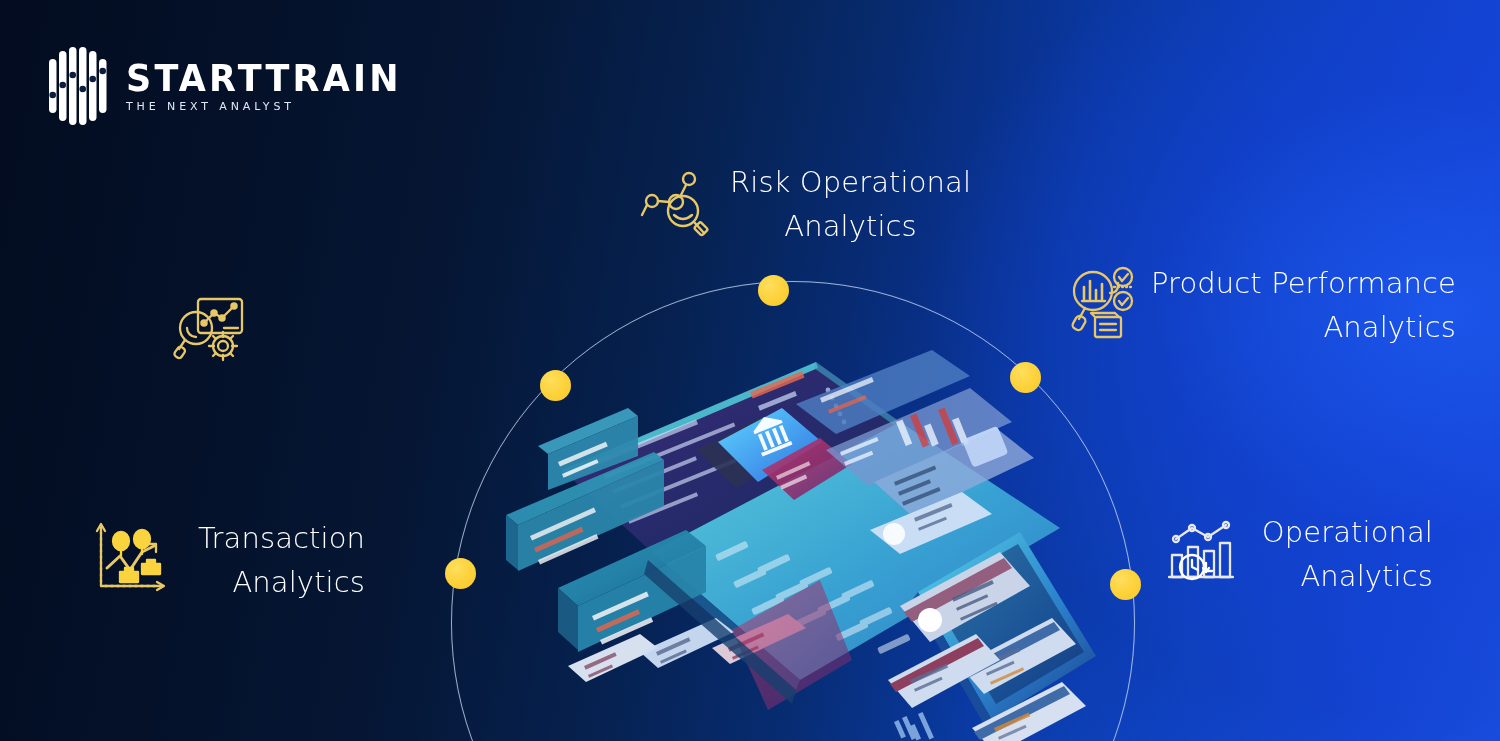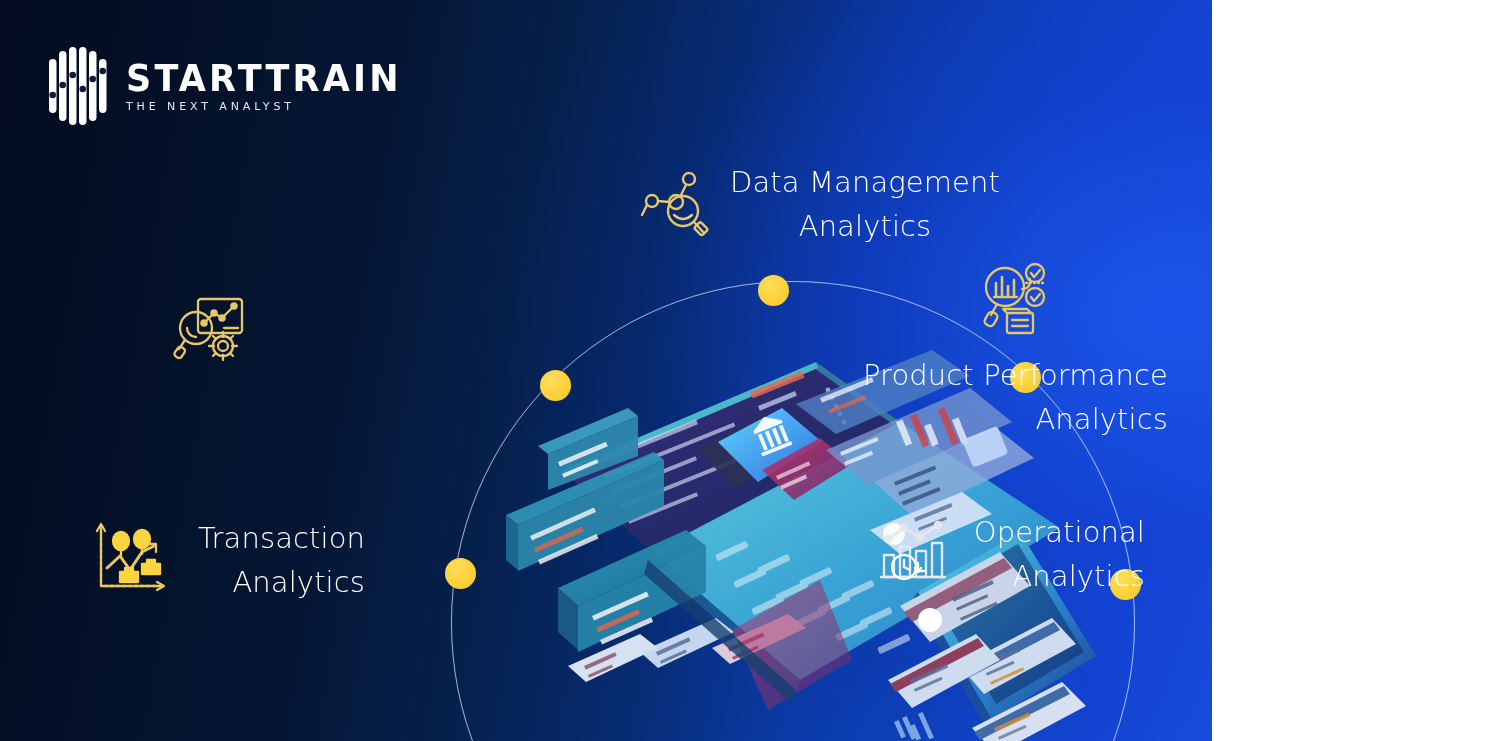--- a/index.html
+++ b/index.html
@@ -3,21 +3,21 @@
 <meta charset="utf-8">
 <style>
   * { margin:0; padding:0; box-sizing:border-box; }
   html, body {
     width:1500px; height:741px;
     overflow:hidden;
     font-family:"Liberation Sans", sans-serif;
   }
   #stage {
     position:relative;
-    width:1212px; height:741px;
+    width:1500px; height:741px;
     background:
       radial-gradient(ellipse 900px 700px at 96% 42%, rgba(28,86,235,0.92) 0%, rgba(18,62,205,0.55) 32%, rgba(10,38,140,0.16) 58%, rgba(0,0,0,0) 76%),
       linear-gradient(100deg,
         #030c20 0%,
         #041129 16%,
         #051634 30%,
         #06214f 44%,
         #072c72 56%,
         #0a3ba6 68%,
         #0f44c6 80%,
@@ -82,21 +82,21 @@
     font-family:"DejaVu Sans", sans-serif;
   }
   .item.right .lbl { text-align:right; }
   .item.left  .lbl { text-align:right; }
   .item.ctr   .lbl { text-align:center; }
 
   #item-risk      { left:640px; top:160px; gap:20px; }
   #item-risk .lbl { text-align:center; }
   #item-customer  { left:172px; top:291px; gap:16px; }
   #item-transaction { left:92px; top:516px; gap:30px; }
-  #item-product   { right:44px;  top:261px; flex-direction:column; gap:12px; }
+  #item-product   { right:44px;  top:261px; flex-direction:row; gap:12px; }
   #item-operational { right:67px; top:510px; gap:28px; }
 </style>
 </head>
 <body>
 
 <div id="stage">
 
   <div id="logo">
     <span class="ico">
       <svg id="logo-mark" width="62" height="82" viewBox="0 0 62 82">
@@ -391,21 +391,21 @@
         <rect x="56" y="57" width="11" height="9" rx="2" transform="rotate(45 61 61)"></rect>
         <circle cx="36" cy="35" r="7"></circle>
         <circle cx="49" cy="12" r="6"></circle>
         <circle cx="12" cy="34" r="6"></circle>
         <line x1="40" y1="30" x2="46" y2="18"></line>
         <line x1="29" y1="35" x2="18" y2="34"></line>
         <line x1="7" y1="38" x2="2" y2="48"></line>
         <path d="M34 48 q9 8 18 0"></path>
       </svg>
     </span>
-    <span class="lbl">Data Management
+    <span class="lbl">Risk Operational
 Analytics</span>
   </div>
 
   <div class="item left" id="item-customer">
     <span class="ico">
       <svg width="76" height="76" viewBox="0 0 76 76" fill="none" stroke="#e8c766" stroke-width="2.3" stroke-linecap="round" stroke-linejoin="round">
         <rect x="26" y="8" width="44" height="34" rx="3"></rect>
         <polyline points="32,32 42,22 50,27 62,15"></polyline>
         <circle cx="32" cy="32" r="2.6" fill="#e8c766"></circle>
         <circle cx="42" cy="22" r="2.6" fill="#e8c766"></circle>

